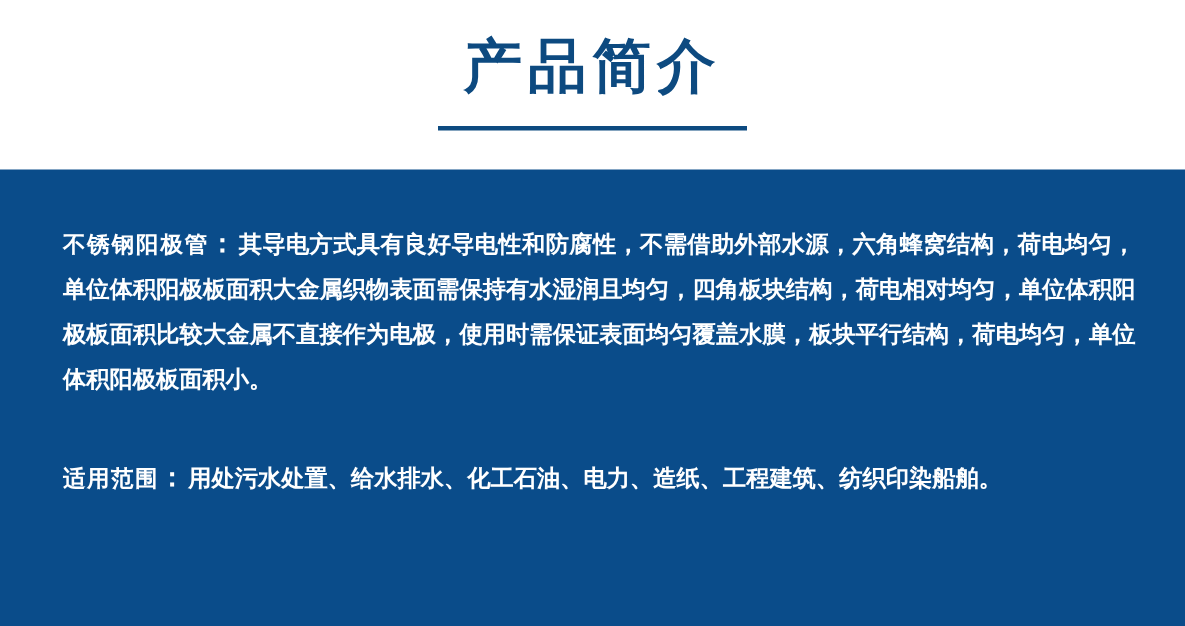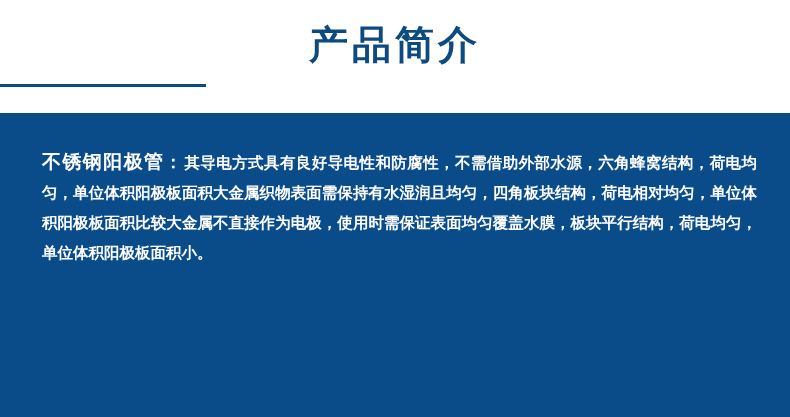--- a/index.html
+++ b/index.html
@@ -23,20 +23,21 @@
   
   .header {
     position: absolute;
     left: 0;
     top: 0;
     width: 790px;
     height: 142px;
     background: #ffffff;
     display: flex;
     flex-direction: column;
+    align-items: center;
     justify-content: flex-start;
   }
   .header-title {
     margin-top: 22px;
     font-size: 39px;
     line-height: 46px;
     font-weight: bold;
     color: #0d4a80;
     letter-spacing: 4px;
     text-align: center;
@@ -73,21 +74,21 @@
     color: #ffffff;
     font-size: 15.5px;
     line-height: 30px;
     text-align: justify;
     text-justify: inter-ideograph;
     word-break: break-all;
     margin: 0;
   }
   .lead {
     font-weight: bold;
-    font-size: 19px;
+    font-size: 15px;
     letter-spacing: 1px;
     color: #ffffff;
   }
   .lead-colon {
     font-weight: bold;
     font-size: 17.5px;
     color: #ffffff;
     margin-right: 2px;
   }
   .body-text {
@@ -103,15 +104,18 @@
     <div class="header-title">产品简介</div>
     <div class="header-rule"></div>
   </div>
 
   <div class="panel">
 
     <div class="block block-intro">
       <p class="para"><span class="lead">不锈钢阳极管</span><span class="lead-colon">：</span><span class="body-text">其导电方式具有良好导电性和防腐性，不需借助外部水源，六角蜂窝结构，荷电均匀，单位体积阳极板面积大金属织物表面需保持有水湿润且均匀，四角板块结构，荷电相对均匀，单位体积阳极板面积比较大金属不直接作为电极，使用时需保证表面均匀覆盖水膜，板块平行结构，荷电均匀，单位体积阳极板面积小。</span></p>
     </div>
 
+    <div class="block block-scope">
+      <p class="para"><span class="lead">适用范围</span><span class="lead-colon">：</span><span class="body-text">用处污水处置、给水排水、化工石油、电力、造纸、工程建筑、纺织印染船舶。</span></p>
+    </div>
 
   </div>
 </div>
 
 </body></html>

